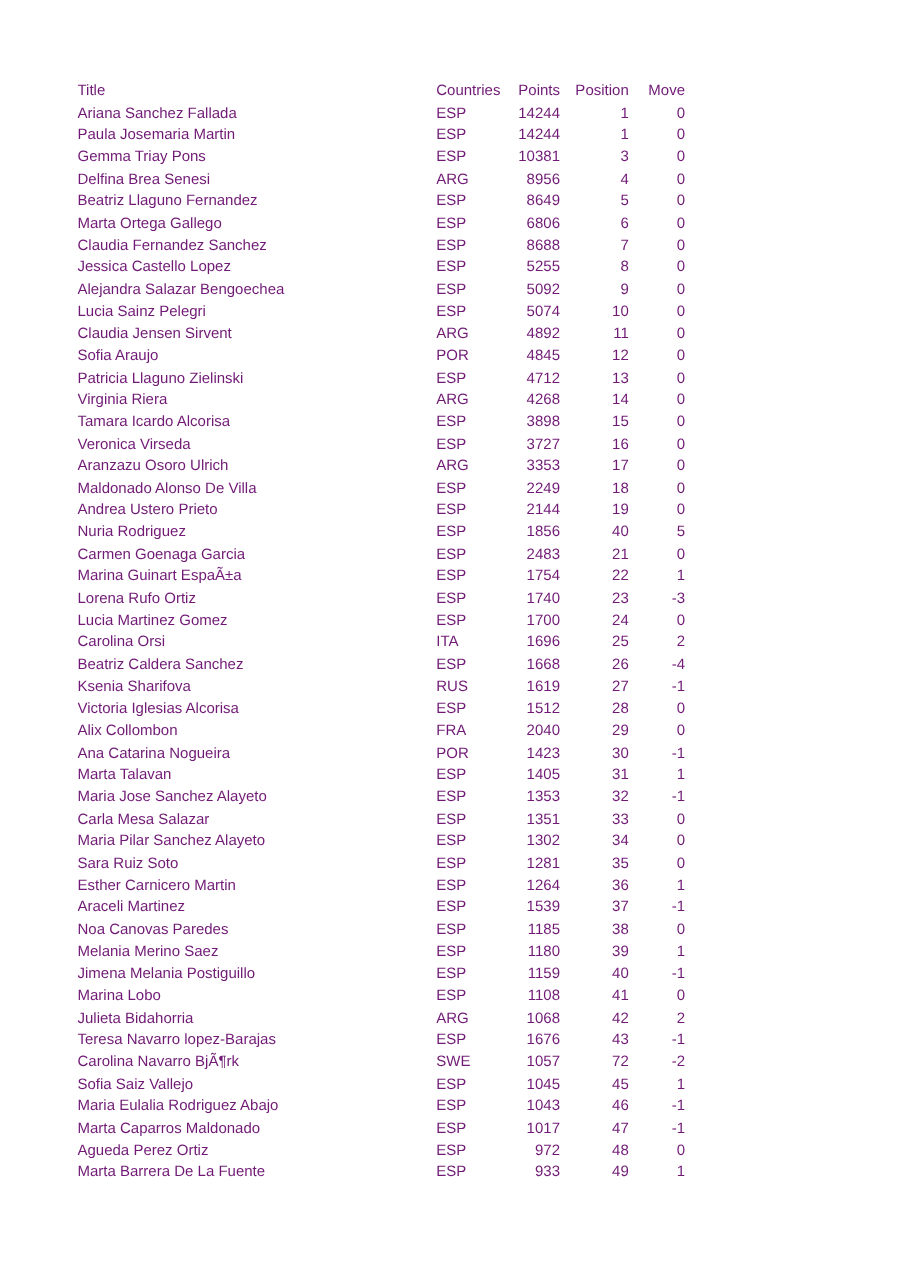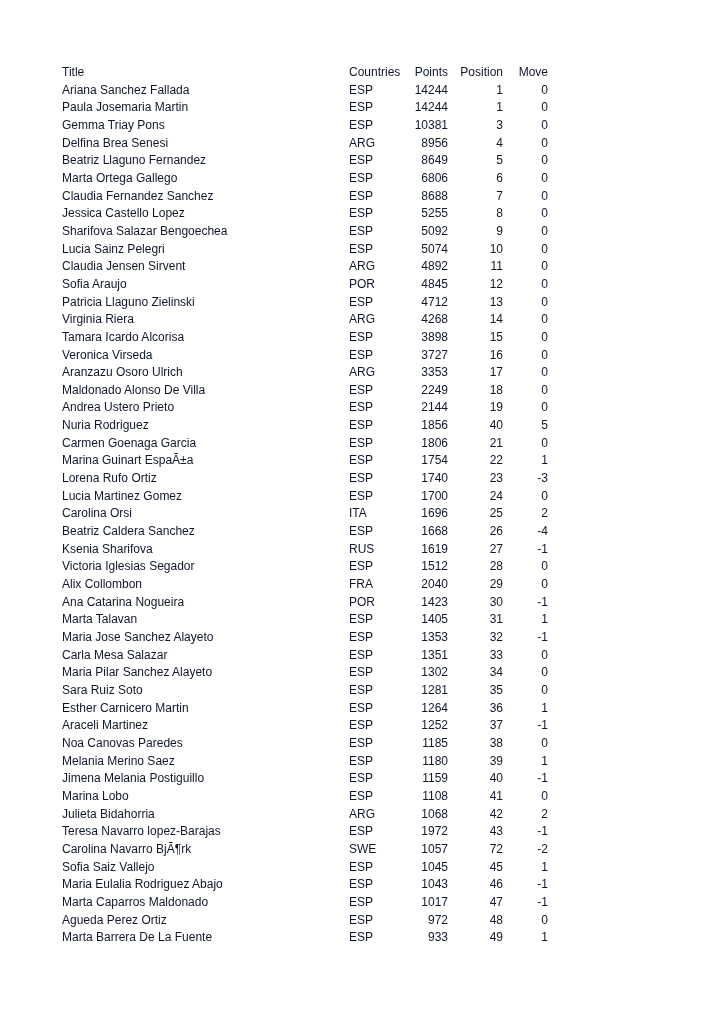--- a/index.html
+++ b/index.html
@@ -16,21 +16,21 @@
   }
   .ranking-table {
     position: absolute;
     left: 62px;
     top: 64px;
     display: grid;
     grid-template-columns: 287px 61px 38px 55px 45px;
     grid-auto-rows: 17.67px;
     font-size: 12px;
     line-height: 17.67px;
-    color: #0f172a;
+    color: #701a75;
   }
   .row { display: contents; }
   .cell {
     white-space: nowrap;
     overflow: hidden;
     text-align: left;
   }
   .cell.num { text-align: right; }
   .header .cell { font-weight: normal; }
 </style>
@@ -48,55 +48,55 @@
     </div>
 
   <div class="row"><div class="cell">Ariana Sanchez Fallada</div><div class="cell">ESP</div><div class="cell num">14244</div><div class="cell num">1</div><div class="cell num">0</div></div>
       <div class="row"><div class="cell">Paula Josemaria Martin</div><div class="cell">ESP</div><div class="cell num">14244</div><div class="cell num">1</div><div class="cell num">0</div></div>
       <div class="row"><div class="cell">Gemma Triay Pons</div><div class="cell">ESP</div><div class="cell num">10381</div><div class="cell num">3</div><div class="cell num">0</div></div>
       <div class="row"><div class="cell">Delfina Brea Senesi</div><div class="cell">ARG</div><div class="cell num">8956</div><div class="cell num">4</div><div class="cell num">0</div></div>
       <div class="row"><div class="cell">Beatriz Llaguno Fernandez</div><div class="cell">ESP</div><div class="cell num">8649</div><div class="cell num">5</div><div class="cell num">0</div></div>
       <div class="row"><div class="cell">Marta Ortega Gallego</div><div class="cell">ESP</div><div class="cell num">6806</div><div class="cell num">6</div><div class="cell num">0</div></div>
       <div class="row"><div class="cell">Claudia Fernandez Sanchez</div><div class="cell">ESP</div><div class="cell num">8688</div><div class="cell num">7</div><div class="cell num">0</div></div>
       <div class="row"><div class="cell">Jessica Castello Lopez</div><div class="cell">ESP</div><div class="cell num">5255</div><div class="cell num">8</div><div class="cell num">0</div></div>
-      <div class="row"><div class="cell">Sharifova Salazar Bengoechea</div><div class="cell">ESP</div><div class="cell num">5092</div><div class="cell num">9</div><div class="cell num">0</div></div>
+      <div class="row"><div class="cell">Alejandra Salazar Bengoechea</div><div class="cell">ESP</div><div class="cell num">5092</div><div class="cell num">9</div><div class="cell num">0</div></div>
       <div class="row"><div class="cell">Lucia Sainz Pelegri</div><div class="cell">ESP</div><div class="cell num">5074</div><div class="cell num">10</div><div class="cell num">0</div></div>
       <div class="row"><div class="cell">Claudia Jensen Sirvent</div><div class="cell">ARG</div><div class="cell num">4892</div><div class="cell num">11</div><div class="cell num">0</div></div>
       <div class="row"><div class="cell">Sofia Araujo</div><div class="cell">POR</div><div class="cell num">4845</div><div class="cell num">12</div><div class="cell num">0</div></div>
       <div class="row"><div class="cell">Patricia Llaguno Zielinski</div><div class="cell">ESP</div><div class="cell num">4712</div><div class="cell num">13</div><div class="cell num">0</div></div>
       <div class="row"><div class="cell">Virginia Riera</div><div class="cell">ARG</div><div class="cell num">4268</div><div class="cell num">14</div><div class="cell num">0</div></div>
       <div class="row"><div class="cell">Tamara Icardo Alcorisa</div><div class="cell">ESP</div><div class="cell num">3898</div><div class="cell num">15</div><div class="cell num">0</div></div>
       <div class="row"><div class="cell">Veronica Virseda</div><div class="cell">ESP</div><div class="cell num">3727</div><div class="cell num">16</div><div class="cell num">0</div></div>
       <div class="row"><div class="cell">Aranzazu Osoro Ulrich</div><div class="cell">ARG</div><div class="cell num">3353</div><div class="cell num">17</div><div class="cell num">0</div></div>
       <div class="row"><div class="cell">Maldonado Alonso De Villa</div><div class="cell">ESP</div><div class="cell num">2249</div><div class="cell num">18</div><div class="cell num">0</div></div>
       <div class="row"><div class="cell">Andrea Ustero Prieto</div><div class="cell">ESP</div><div class="cell num">2144</div><div class="cell num">19</div><div class="cell num">0</div></div>
       <div class="row"><div class="cell">Nuria Rodriguez</div><div class="cell">ESP</div><div class="cell num">1856</div><div class="cell num">40</div><div class="cell num">5</div></div>
-      <div class="row"><div class="cell">Carmen Goenaga Garcia</div><div class="cell">ESP</div><div class="cell num">1806</div><div class="cell num">21</div><div class="cell num">0</div></div>
+      <div class="row"><div class="cell">Carmen Goenaga Garcia</div><div class="cell">ESP</div><div class="cell num">2483</div><div class="cell num">21</div><div class="cell num">0</div></div>
       <div class="row"><div class="cell">Marina Guinart EspaÃ±a</div><div class="cell">ESP</div><div class="cell num">1754</div><div class="cell num">22</div><div class="cell num">1</div></div>
       <div class="row"><div class="cell">Lorena Rufo Ortiz</div><div class="cell">ESP</div><div class="cell num">1740</div><div class="cell num">23</div><div class="cell num">-3</div></div>
       <div class="row"><div class="cell">Lucia Martinez Gomez</div><div class="cell">ESP</div><div class="cell num">1700</div><div class="cell num">24</div><div class="cell num">0</div></div>
       <div class="row"><div class="cell">Carolina Orsi</div><div class="cell">ITA</div><div class="cell num">1696</div><div class="cell num">25</div><div class="cell num">2</div></div>
       <div class="row"><div class="cell">Beatriz Caldera Sanchez</div><div class="cell">ESP</div><div class="cell num">1668</div><div class="cell num">26</div><div class="cell num">-4</div></div>
       <div class="row"><div class="cell">Ksenia Sharifova</div><div class="cell">RUS</div><div class="cell num">1619</div><div class="cell num">27</div><div class="cell num">-1</div></div>
-      <div class="row"><div class="cell">Victoria Iglesias Segador</div><div class="cell">ESP</div><div class="cell num">1512</div><div class="cell num">28</div><div class="cell num">0</div></div>
+      <div class="row"><div class="cell">Victoria Iglesias Alcorisa</div><div class="cell">ESP</div><div class="cell num">1512</div><div class="cell num">28</div><div class="cell num">0</div></div>
       <div class="row"><div class="cell">Alix Collombon</div><div class="cell">FRA</div><div class="cell num">2040</div><div class="cell num">29</div><div class="cell num">0</div></div>
       <div class="row"><div class="cell">Ana Catarina Nogueira</div><div class="cell">POR</div><div class="cell num">1423</div><div class="cell num">30</div><div class="cell num">-1</div></div>
       <div class="row"><div class="cell">Marta Talavan</div><div class="cell">ESP</div><div class="cell num">1405</div><div class="cell num">31</div><div class="cell num">1</div></div>
       <div class="row"><div class="cell">Maria Jose Sanchez Alayeto</div><div class="cell">ESP</div><div class="cell num">1353</div><div class="cell num">32</div><div class="cell num">-1</div></div>
       <div class="row"><div class="cell">Carla Mesa Salazar</div><div class="cell">ESP</div><div class="cell num">1351</div><div class="cell num">33</div><div class="cell num">0</div></div>
       <div class="row"><div class="cell">Maria Pilar Sanchez Alayeto</div><div class="cell">ESP</div><div class="cell num">1302</div><div class="cell num">34</div><div class="cell num">0</div></div>
       <div class="row"><div class="cell">Sara Ruiz Soto</div><div class="cell">ESP</div><div class="cell num">1281</div><div class="cell num">35</div><div class="cell num">0</div></div>
       <div class="row"><div class="cell">Esther Carnicero Martin</div><div class="cell">ESP</div><div class="cell num">1264</div><div class="cell num">36</div><div class="cell num">1</div></div>
-      <div class="row"><div class="cell">Araceli Martinez</div><div class="cell">ESP</div><div class="cell num">1252</div><div class="cell num">37</div><div class="cell num">-1</div></div>
+      <div class="row"><div class="cell">Araceli Martinez</div><div class="cell">ESP</div><div class="cell num">1539</div><div class="cell num">37</div><div class="cell num">-1</div></div>
       <div class="row"><div class="cell">Noa Canovas Paredes</div><div class="cell">ESP</div><div class="cell num">1185</div><div class="cell num">38</div><div class="cell num">0</div></div>
       <div class="row"><div class="cell">Melania Merino Saez</div><div class="cell">ESP</div><div class="cell num">1180</div><div class="cell num">39</div><div class="cell num">1</div></div>
       <div class="row"><div class="cell">Jimena Melania Postiguillo</div><div class="cell">ESP</div><div class="cell num">1159</div><div class="cell num">40</div><div class="cell num">-1</div></div>
       <div class="row"><div class="cell">Marina Lobo</div><div class="cell">ESP</div><div class="cell num">1108</div><div class="cell num">41</div><div class="cell num">0</div></div>
       <div class="row"><div class="cell">Julieta Bidahorria</div><div class="cell">ARG</div><div class="cell num">1068</div><div class="cell num">42</div><div class="cell num">2</div></div>
-      <div class="row"><div class="cell">Teresa Navarro lopez-Barajas</div><div class="cell">ESP</div><div class="cell num">1972</div><div class="cell num">43</div><div class="cell num">-1</div></div>
+      <div class="row"><div class="cell">Teresa Navarro lopez-Barajas</div><div class="cell">ESP</div><div class="cell num">1676</div><div class="cell num">43</div><div class="cell num">-1</div></div>
       <div class="row"><div class="cell">Carolina Navarro BjÃ¶rk</div><div class="cell">SWE</div><div class="cell num">1057</div><div class="cell num">72</div><div class="cell num">-2</div></div>
       <div class="row"><div class="cell">Sofia Saiz Vallejo</div><div class="cell">ESP</div><div class="cell num">1045</div><div class="cell num">45</div><div class="cell num">1</div></div>
       <div class="row"><div class="cell">Maria Eulalia Rodriguez Abajo</div><div class="cell">ESP</div><div class="cell num">1043</div><div class="cell num">46</div><div class="cell num">-1</div></div>
       <div class="row"><div class="cell">Marta Caparros Maldonado</div><div class="cell">ESP</div><div class="cell num">1017</div><div class="cell num">47</div><div class="cell num">-1</div></div>
       <div class="row"><div class="cell">Agueda Perez Ortiz</div><div class="cell">ESP</div><div class="cell num">972</div><div class="cell num">48</div><div class="cell num">0</div></div>
       <div class="row"><div class="cell">Marta Barrera De La Fuente</div><div class="cell">ESP</div><div class="cell num">933</div><div class="cell num">49</div><div class="cell num">1</div></div>
     </div>
 </div>
 
 </body></html>

